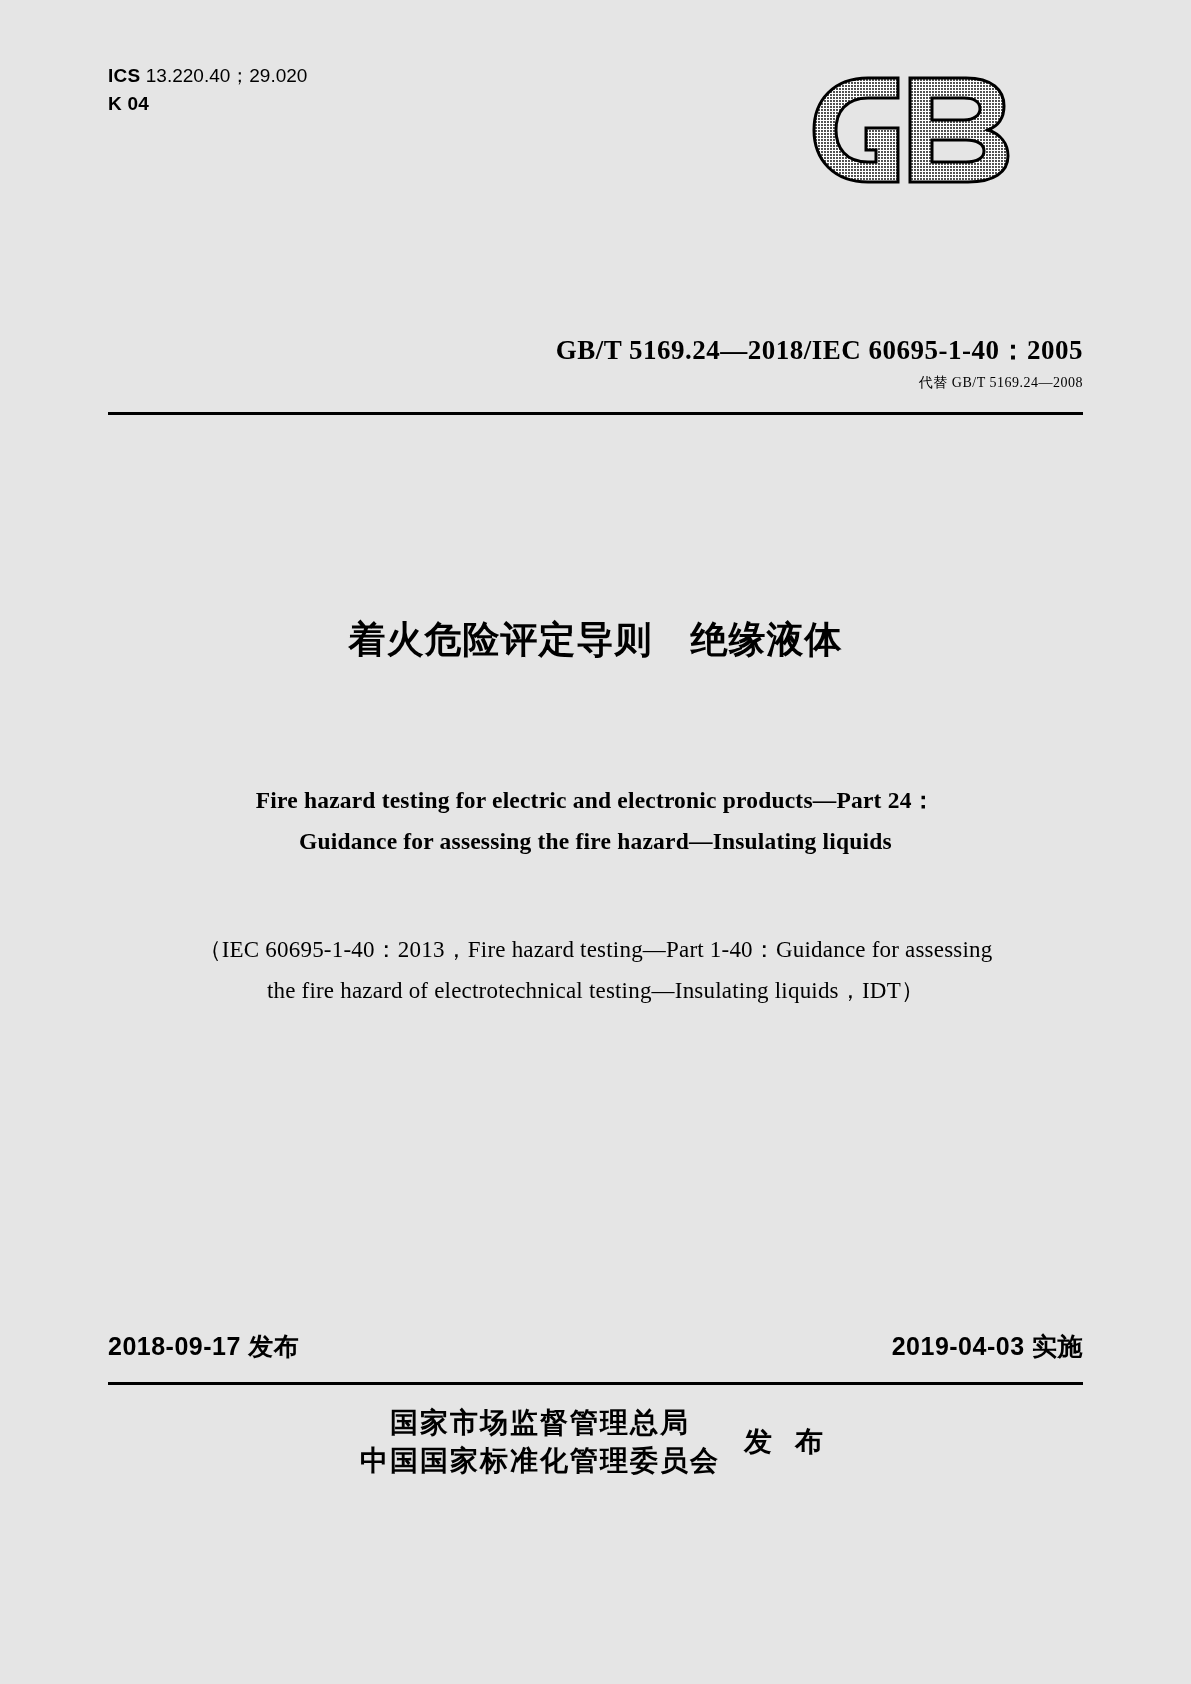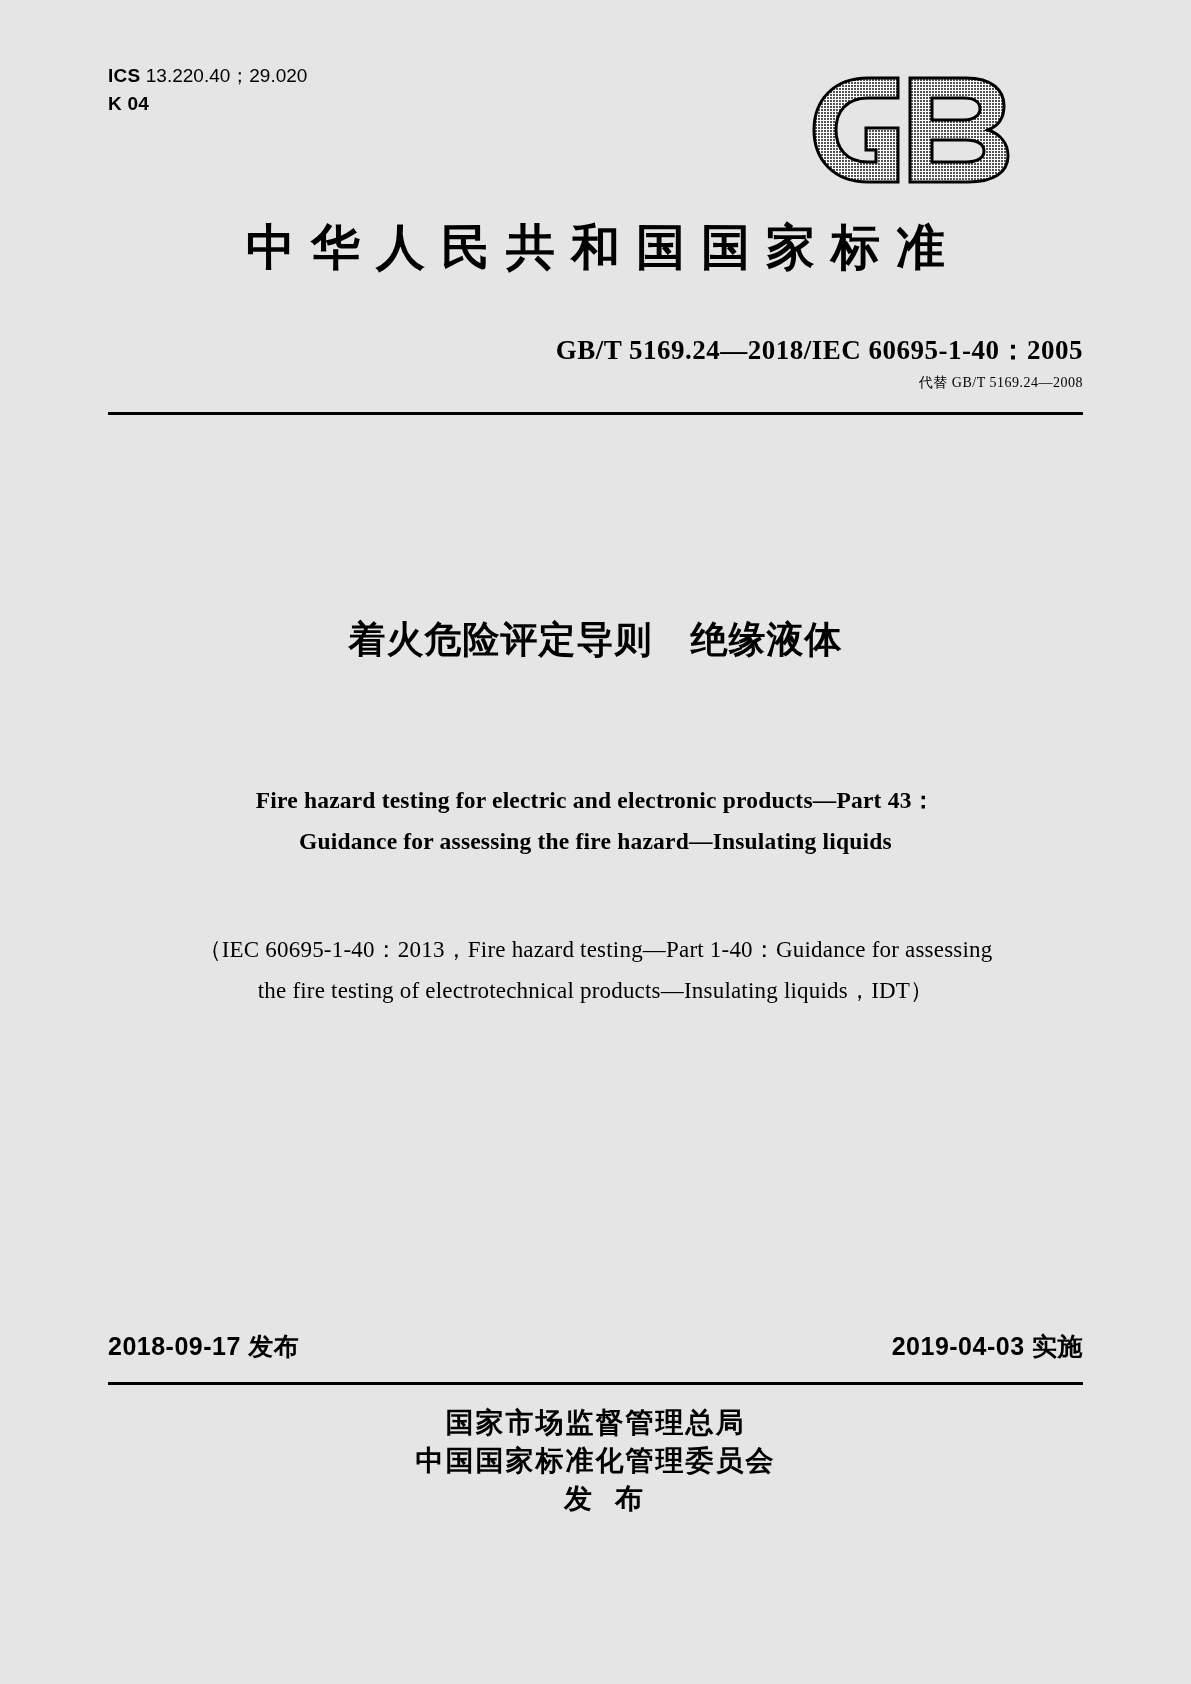--- a/index.html
+++ b/index.html
@@ -173,21 +173,20 @@
 
   
   .publisher {
     position: absolute;
     left: 0;
     right: 0;
     top: 1404px;
     display: flex;
     justify-content: center;
     align-items: center;
-    flex-direction: column;
   }
   .publisher .names {
     text-align: center;
     font-family: "DejaVu Sans", sans-serif;
     font-weight: bold;
     font-size: 28px;
     line-height: 1.35;
     letter-spacing: 2px;
   }
   .publisher .issue-word {
@@ -222,41 +221,40 @@
       </g>
 
       <g>
         <path d="M104 8 L160 8 C186 8 198 20 198 36 C198 48 192 56 182 60 C194 64 202 73 202 86 C202 102 188 112 162 112 L104 112 Z
                  M126 28 L126 50 L158 50 C168 50 174 45 174 39 C174 32 168 28 158 28 Z
                  M126 70 L126 92 L160 92 C171 92 178 88 178 81 C178 74 171 70 160 70 Z" fill="url(#hatch)" stroke="#000000" stroke-width="3" fill-rule="evenodd"></path>
       </g>
     </svg>
   </div>
 
-  <div class="national-title">中华人民共和国国家标准</div>
 
   <div class="std-no">
     <div class="main">GB/T 5169.24—2018/IEC 60695-1-40：2005</div>
     <div class="replaces">代替 GB/T 5169.24—2008</div>
   </div>
 
   <div class="rule-top"></div>
 
   <div class="cn-title">
     <span class="l2">着火危险评定导则　绝缘液体</span>
   </div>
 
   <div class="en-title">
-    <div>Fire hazard testing for electric and electronic products—Part 43：</div>
+    <div>Fire hazard testing for electric and electronic products—Part 24：</div>
     <div>Guidance for assessing the fire hazard—Insulating liquids</div>
   </div>
 
   <div class="iec-note">
     <div>（IEC 60695-1-40：2013，Fire hazard testing—Part 1-40：Guidance for assessing</div>
-    <div>the fire testing of electrotechnical products—Insulating liquids，IDT）</div>
+    <div>the fire hazard of electrotechnical testing—Insulating liquids，IDT）</div>
   </div>
 
   <div class="date-row">
     <div class="issue">2018-09-17 发布</div>
     <div class="effective">2019-04-03 实施</div>
   </div>
 
   <div class="rule-bottom"></div>
 
   <div class="publisher">

